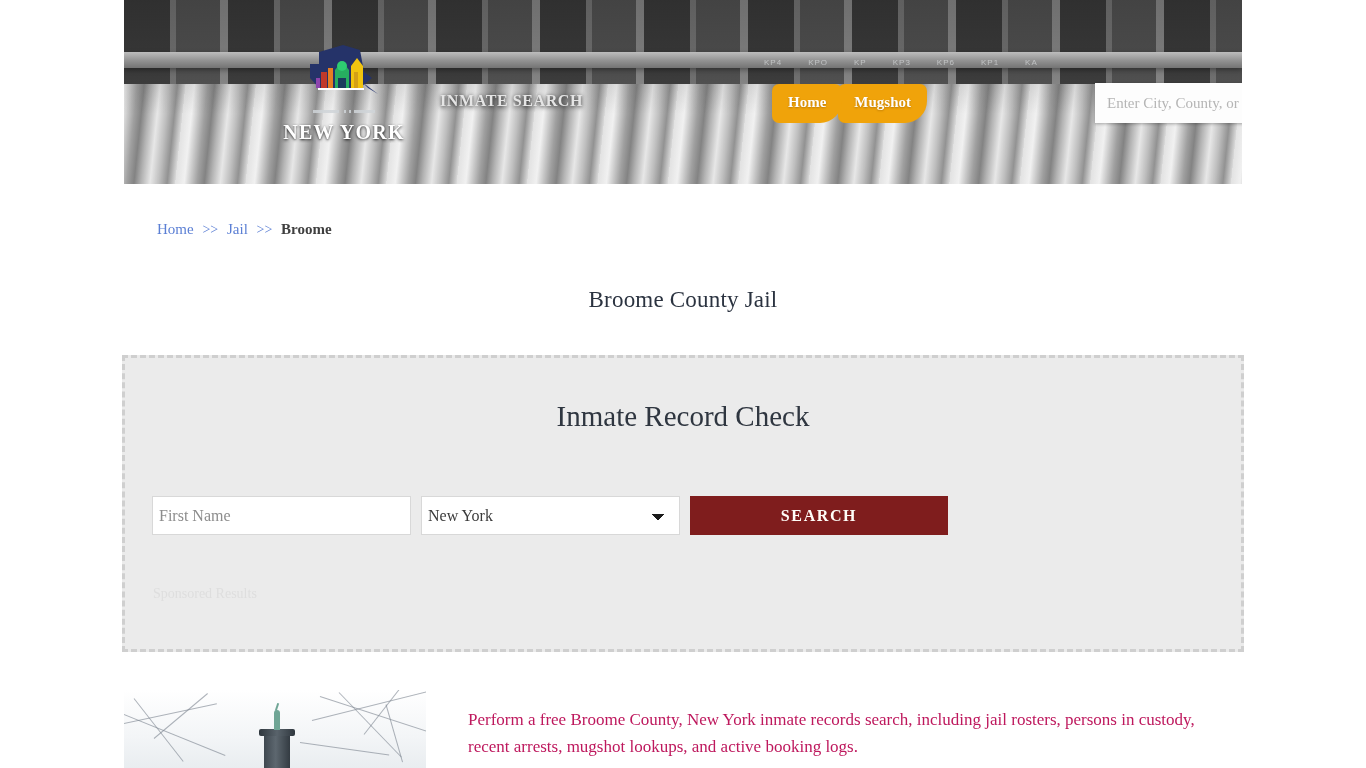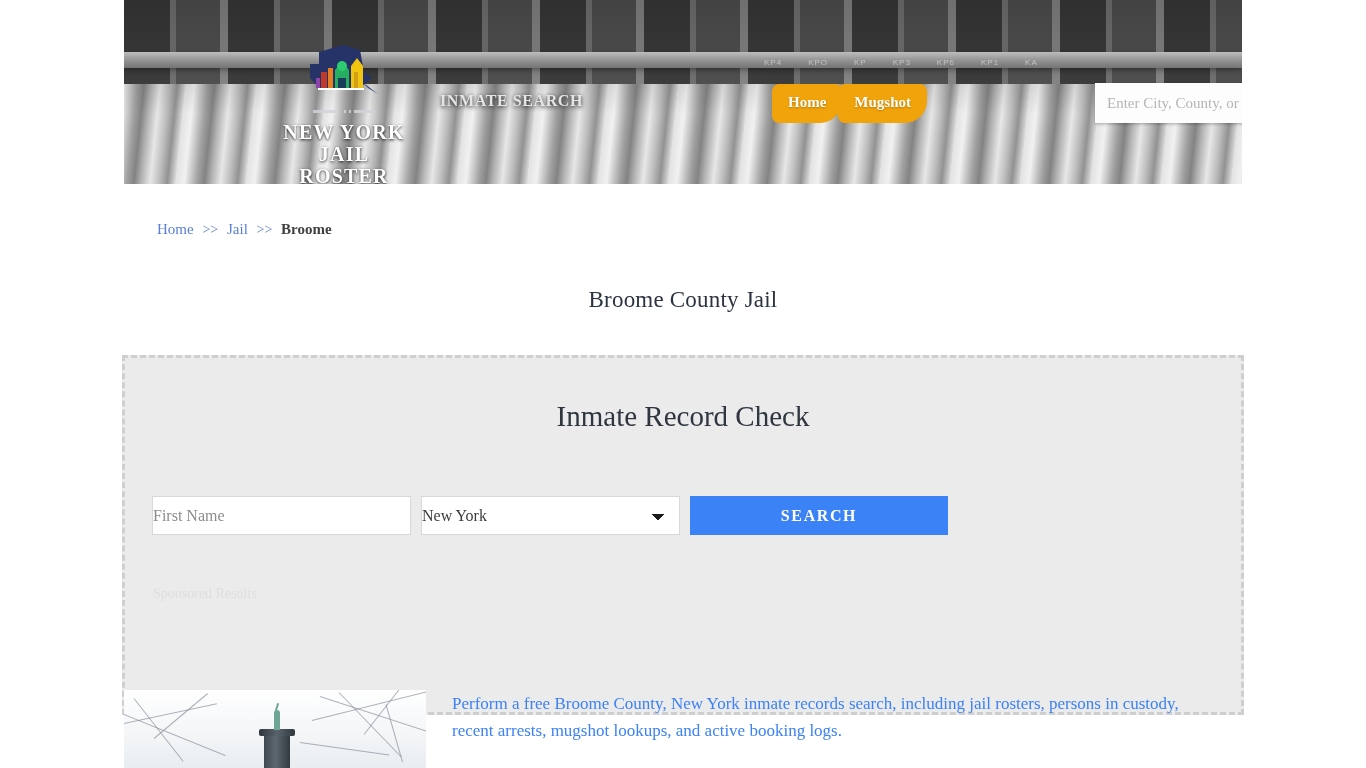--- a/index.html
+++ b/index.html
@@ -127,59 +127,59 @@
   
   .page-title {
     position: absolute; left: 0; top: 272px; width: 1366px;
     text-align: center; font-size: 23px; font-weight: 400;
     color: #2b3340; letter-spacing: .2px;
   }
 
   
   .widget {
     position: absolute; left: 122px; top: 355px;
-    width: 1122px; height: 360px;
+    width: 1122px; height: 297px;
     background: #ebebeb;
     border: 3px dashed #cfcfcf;
   }
   .widget-title {
     margin-top: 42px; text-align: center;
     font-size: 29px; color: #2f3640; font-weight: 400;
   }
   .widget-sub {
     margin-top: 8px; text-align: center;
     font-size: 16px; color: #4c535c;
   }
   .form-row {
     position: absolute; left: 27px; top: 138px;
     width: 1064px; display: flex; gap: 10px;
   }
   .fld {
     height: 39px; background: #ffffff;
     border: 1px solid #d8d8d8;
     font-family: "Liberation Serif", serif; font-size: 16px;
-    color: #3c3c3c; padding: 0 0; outline: none;
+    color: #3c3c3c; padding: 0 6px; outline: none;
   }
   .fld::placeholder { color: #8d8d8d; }
   .fld-first { width: 259px; }
   .fld-last  { width: 258px; }
   .fld-state {
     width: 259px;
     appearance: none; -webkit-appearance: none;
     background-image:
       linear-gradient(45deg, transparent 50%, #1b1b1b 50%),
       linear-gradient(135deg, #1b1b1b 50%, transparent 50%);
     background-position: calc(100% - 21px) 17px, calc(100% - 15px) 17px;
     background-size: 6px 6px, 6px 6px;
     background-repeat: no-repeat;
     cursor: pointer;
   }
   .btn-search {
     width: 258px; height: 39px;
-    background: #3b82f6; border: none;
+    background: #7f1d1d; border: none;
     color: #fffdf8; font-size: 16px; font-weight: 700;
     letter-spacing: 1.6px; cursor: pointer;
     font-family: "Liberation Serif", serif;
   }
   .sponsored {
     position: absolute; left: 28px; top: 228px;
     font-size: 14px; color: #dedede;
   }
 
   
@@ -209,21 +209,21 @@
   }
   .statue::after{
     content:""; position:absolute; left:2px; top:-7px; width:2px; height:8px;
     background:#6fa595; transform: rotate(18deg);
   }
 
   .content-text {
     position: absolute; left: 452px; top: 690px; width: 760px;
   }
   .para {
-    font-size: 17px; line-height: 27px; color: #3b82f6; margin: 0;
+    font-size: 17px; line-height: 27px; color: #be185d; margin: 16px;
   }
   .sub-head {
     margin: 22px 0 0; font-size: 17px; font-weight: 700; color: #2b3340;
   }
 </style>
 </head>
 <body>
 
 <div class="page">
 
@@ -249,21 +249,20 @@
         <rect x="36" y="36" width="8" height="10" fill="#1b3a5c"></rect>
         <circle cx="40" cy="24" r="5" fill="#2ecc71"></circle>
         <path d="M49 46 L49 24 L55 16 L61 24 L61 46 Z" fill="#f1c40f"></path>
         <rect x="52" y="30" width="4" height="16" fill="#d4a017"></rect>
         <rect x="14" y="36" width="4" height="10" fill="#8e44ad"></rect>
         <rect x="16" y="46" width="46" height="2" fill="#ffffff"></rect>
       </svg>
       <div class="logo-dots"></div>
       <div class="logo-text">
         <div>NEW YORK</div>
-        <div>JAIL ROSTER</div>
       </div>
     </div>
 
     <div class="inmate-search-tag">INMATE SEARCH</div>
 
     <div class="nav">
       <div class="nav-tab">Home</div>
       <div class="nav-tab">Mugshot</div>
     </div>
 

